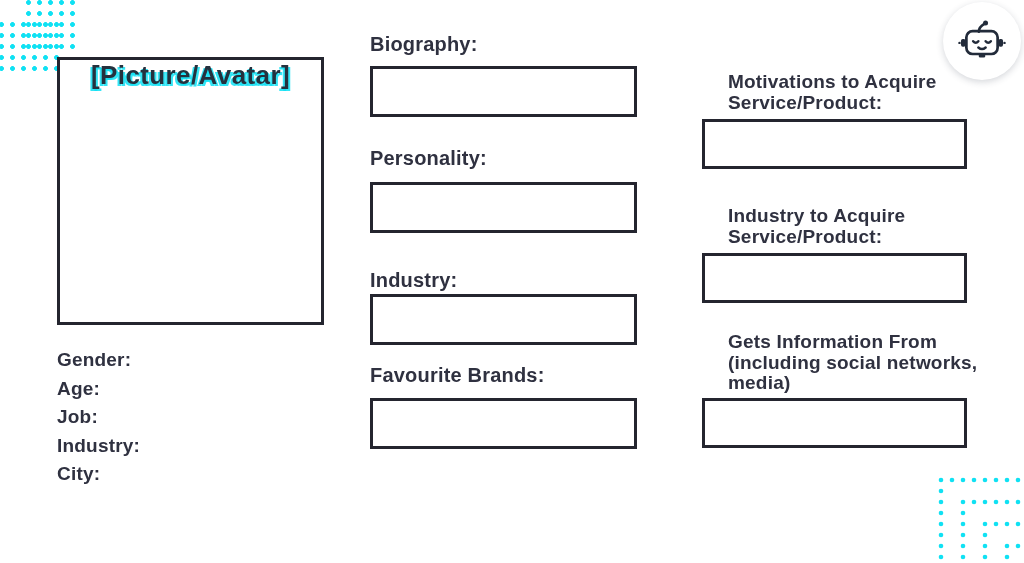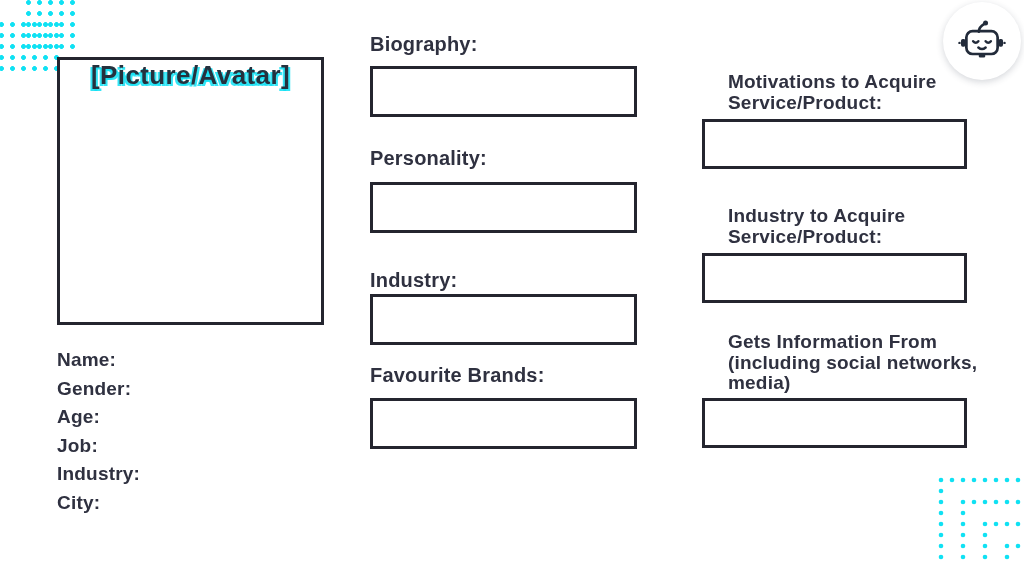--- a/index.html
+++ b/index.html
@@ -87,21 +87,20 @@
 <div class="canvas">
 
   <div class="dots dots-tl-a"></div>
   <div class="dots dots-tl-b"></div>
 
   <div class="avatar-box">
     <span class="avatar-text">[Picture/Avatar]</span>
   </div>
 
   <div class="identity">
-    <div>Name:</div>
     <div>Gender:</div>
     <div>Age:</div>
     <div>Job:</div>
     <div>Industry:</div>
     <div>City:</div>
   </div>
 
   <div class="field-label lbl-mid" style="top:34px">Biography:</div>
   <div class="field-box mid-box" style="top:66px"></div>
 

